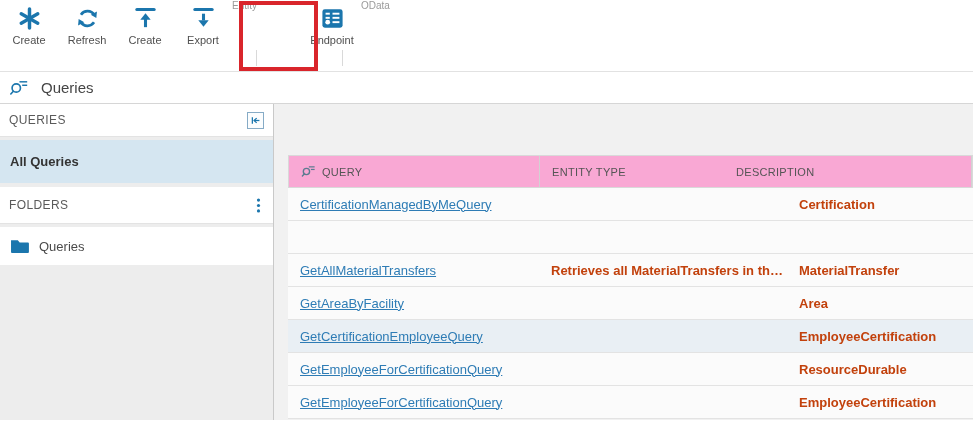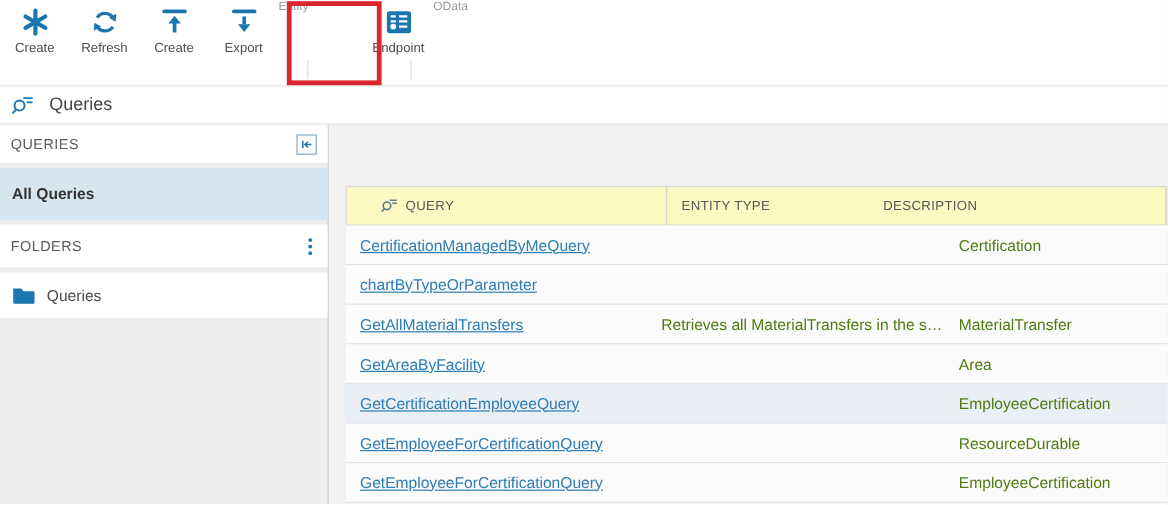--- a/index.html
+++ b/index.html
@@ -37,32 +37,32 @@
   .collapse-btn{width:17px;height:17px;border:1px solid #86abc6;background:#fbfdfe;display:flex;align-items:center;justify-content:center;color:var(--accent);cursor:pointer;}
   .menu-btn{color:var(--accent);cursor:pointer;display:flex;align-items:center;padding:0 3px;}
   .item-selected{height:43px;margin-top:3px;background:var(--selected_bg);display:flex;align-items:center;padding-left:10px;font-weight:bold;font-size:13px;color:#333;cursor:pointer;text-align:center;}
   .folders-header{margin-top:4px;height:37px;align-items:center;}
   .item-folder{margin-top:3px;height:38px;background:#fff;display:flex;align-items:center;padding-left:10px;font-size:13px;color:#4a4a4a;cursor:pointer;}
   .item-folder .ic{color:var(--accent);display:flex;align-items:center;margin-right:10px;}
 
   
   .main{flex:1;background:#f1f1f1;padding:51px 0 0 14px;}
   .grid{width:685px;font-size:13px;}
-  .grid-head{display:flex;height:33px;background:#fef9c3;border:1px solid #d9d9d9;color:#555;font-size:11px;letter-spacing:.3px;padding-left:16px;}
+  .grid-head{display:flex;height:33px;background:#f9a8d4;border:1px solid #d9d9d9;color:#555;font-size:11px;letter-spacing:.3px;}
   .th{display:flex;align-items:center;padding-left:12px;height:100%;cursor:pointer;}
   .th .ic{color:#5b7b90;display:flex;align-items:center;margin-right:6px;}
   .col-q{width:251px;}
   .col-d{width:248px;}
   .col-e{flex:1;}
   .grid-head .col-q,.grid-head .col-d{border-right:1px solid #d2d2d2;}
   .grid-row{display:flex;height:33px;background:#fbfbfb;border-bottom:1px solid #e3e3e3;align-items:center;cursor:pointer;}
   .grid-row.hl{background:#e9eff4;}
   .cell{padding-left:12px;white-space:nowrap;overflow:hidden;text-overflow:ellipsis;}
   .cell-query{color:var(--link);text-decoration:underline;}
-  .cell-desc,.cell-entity{color:#4d7c0f;}
+  .cell-desc,.cell-entity{color:#c2410c;font-weight:bold;}
 </style>
 </head>
 <body>
 
 <div class="ribbon">
   <div class="ribbon-group">
     <div class="group-buttons">
       <div class="ribbon-btn">
         <span class="ic">
           <svg viewBox="0 0 26 26" width="25" height="25">
@@ -204,21 +204,20 @@
           <span>DESCRIPTION</span>
         </div>
       </div>
 
       <div class="grid-row">
         <div class="cell cell-query col-q">CertificationManagedByMeQuery</div>
         <div class="cell cell-desc col-d"></div>
         <div class="cell cell-entity col-e">Certification</div>
       </div>
       <div class="grid-row">
-        <div class="cell cell-query col-q">chartByTypeOrParameter</div>
         <div class="cell cell-desc col-d"></div>
       </div>
       <div class="grid-row">
         <div class="cell cell-query col-q">GetAllMaterialTransfers</div>
         <div class="cell cell-desc col-d">Retrieves all MaterialTransfers in the syst...</div>
         <div class="cell cell-entity col-e">MaterialTransfer</div>
       </div>
       <div class="grid-row">
         <div class="cell cell-query col-q">GetAreaByFacility</div>
         <div class="cell cell-desc col-d"></div>

